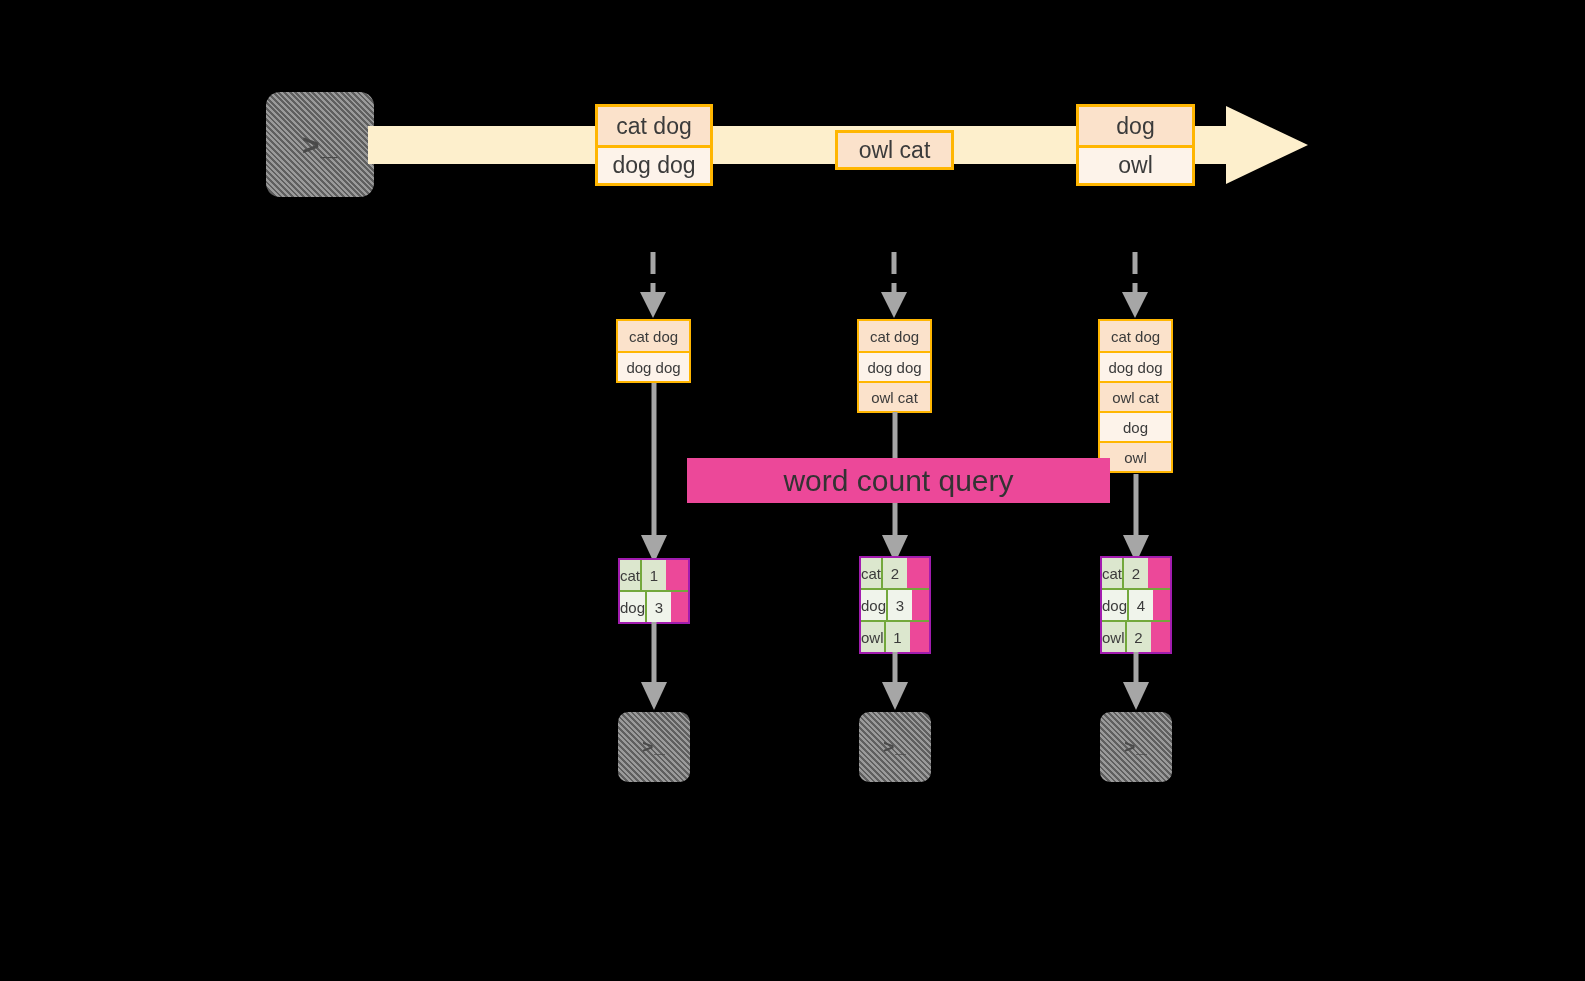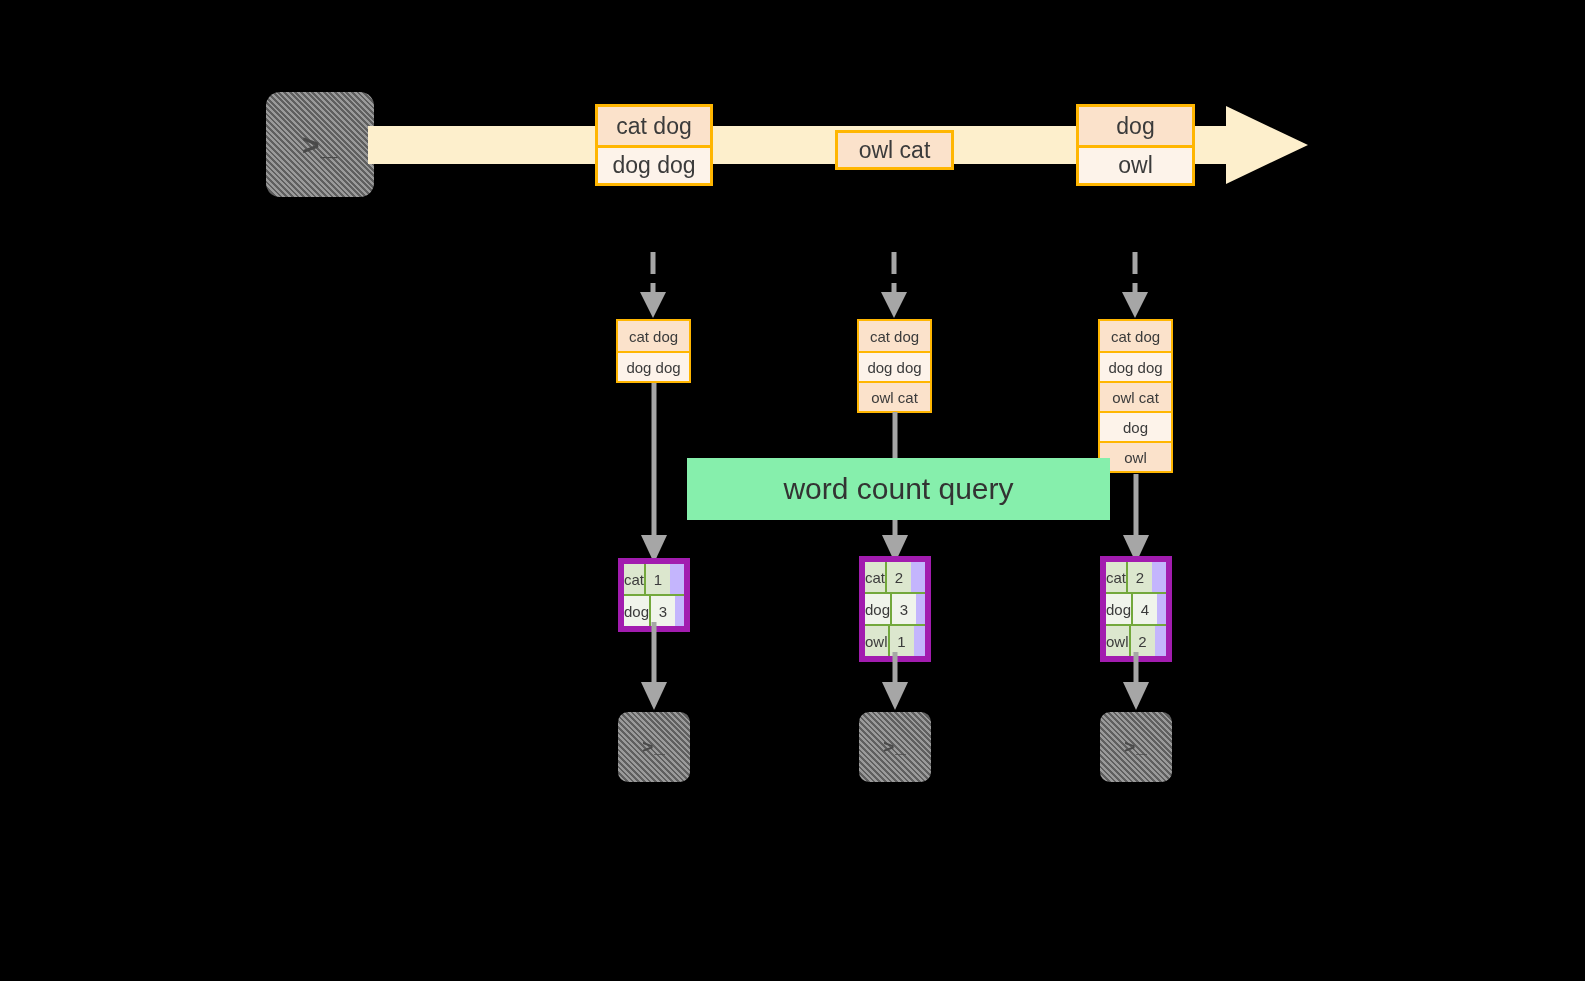--- a/index.html
+++ b/index.html
@@ -100,23 +100,23 @@
     white-space: nowrap;
   }
   .acc-cell.shade-a { background: #FBE2CB; }
   .acc-cell.shade-b { background: #FDF3EA; }
   .acc-cell + .acc-cell { border-top: 2px solid #FFB601; }
 
   
   .res-table {
     position: absolute;
     box-sizing: border-box;
-    border: 6px solid #a21caf;
+    border: 2px solid #a21caf;
     border-collapse: separate;
-    background: #c4b5fd;
+    background: #ec4899;
   }
   .res-row { display: flex; }
   .res-row + .res-row { border-top: 2px solid #73A83C; }
   .res-key, .res-val {
     box-sizing: border-box;
     height: 30px;
     display: flex;
     align-items: center;
     justify-content: center;
     font-size: 15px;
@@ -131,22 +131,22 @@
     position: absolute;
     pointer-events: none;
   }
 
   
   #query-banner {
     position: absolute;
     left: 687px;
     top: 458px;
     width: 423px;
-    height: 62px;
-    background: #86efac;
+    height: 45px;
+    background: #ec4899;
     display: flex;
     align-items: center;
     justify-content: center;
   }
   #query-banner .label {
     font-size: 30px;
     color: #333333;
     white-space: nowrap;
   }
 </style>

